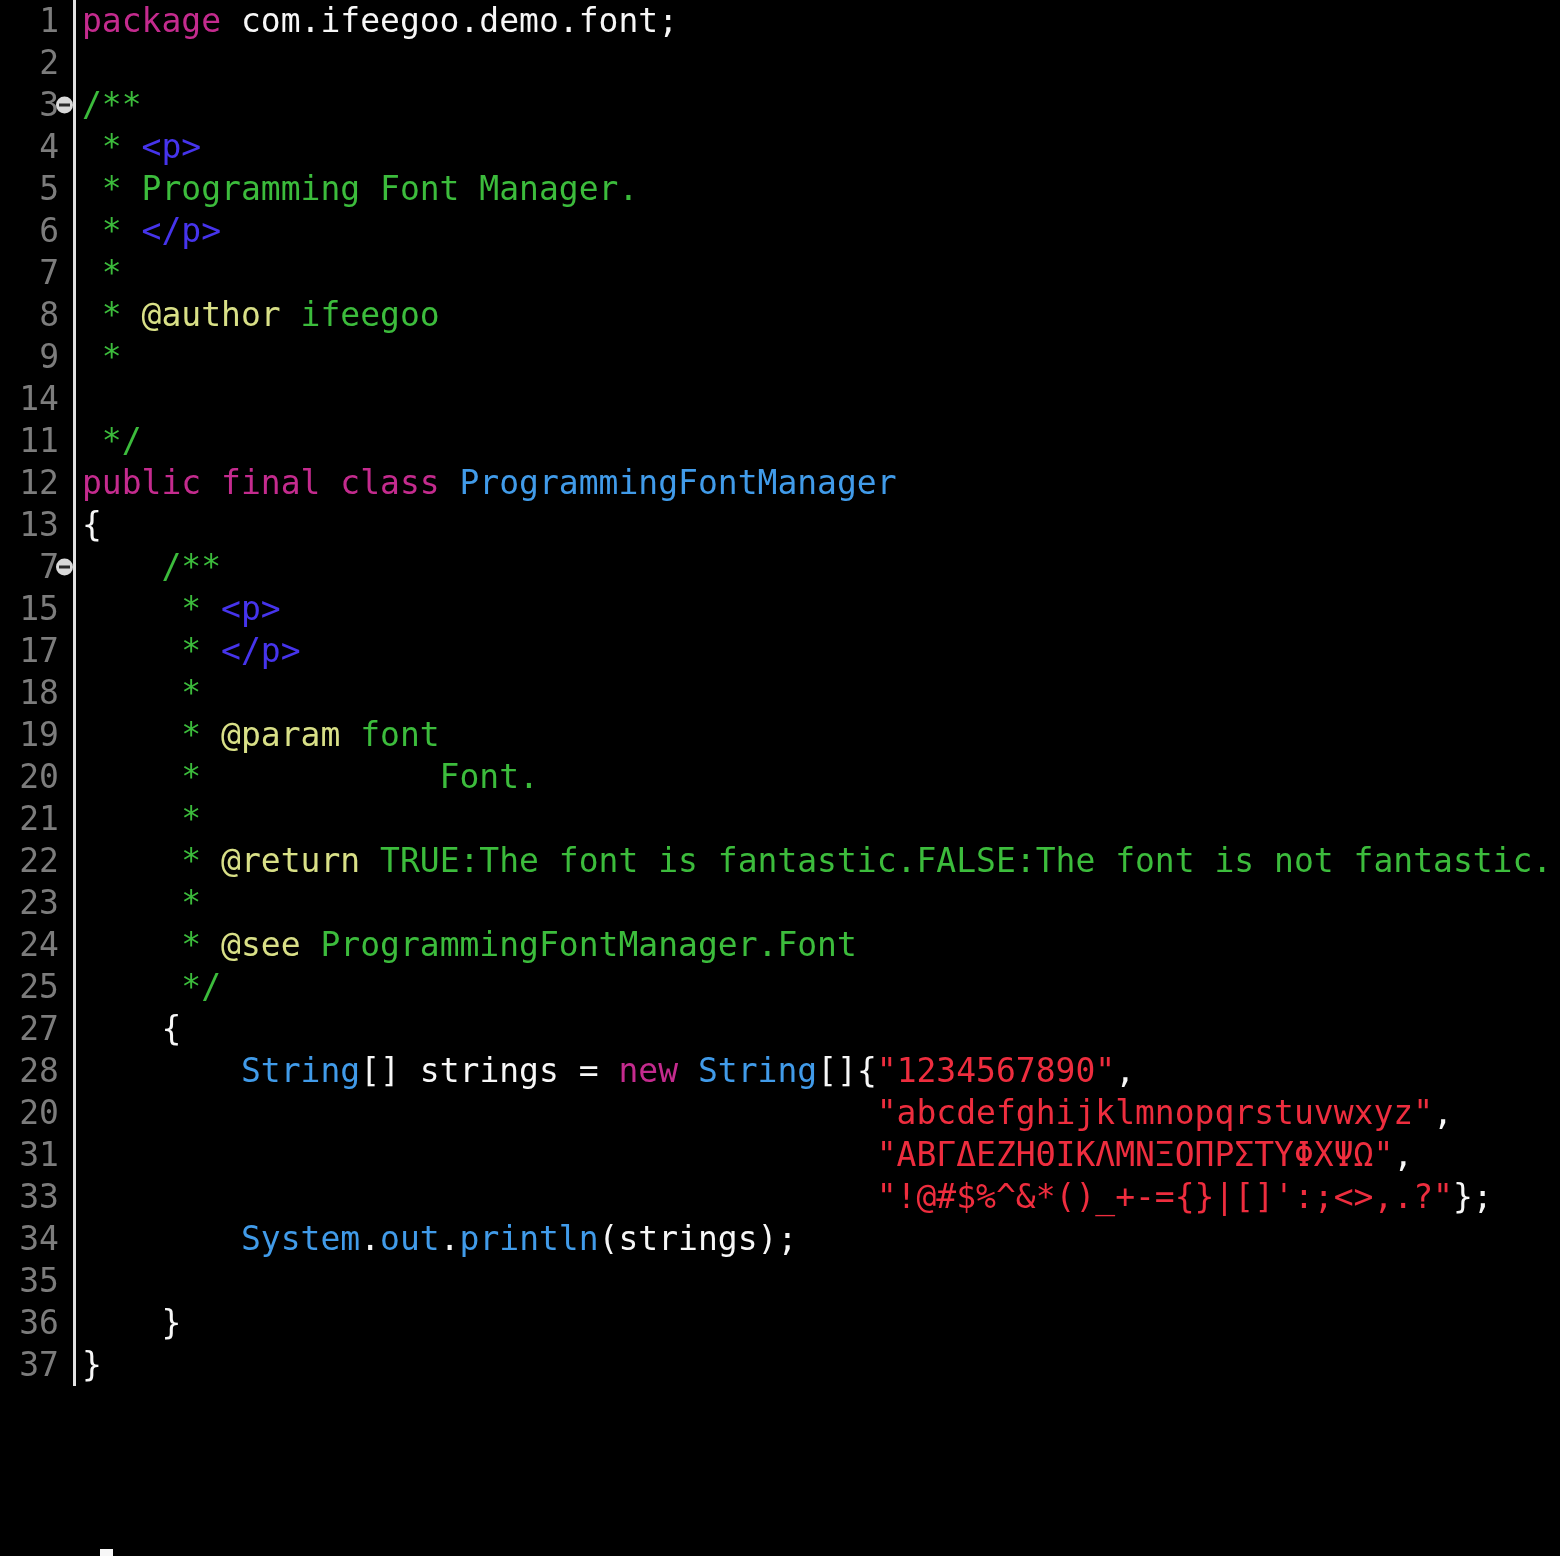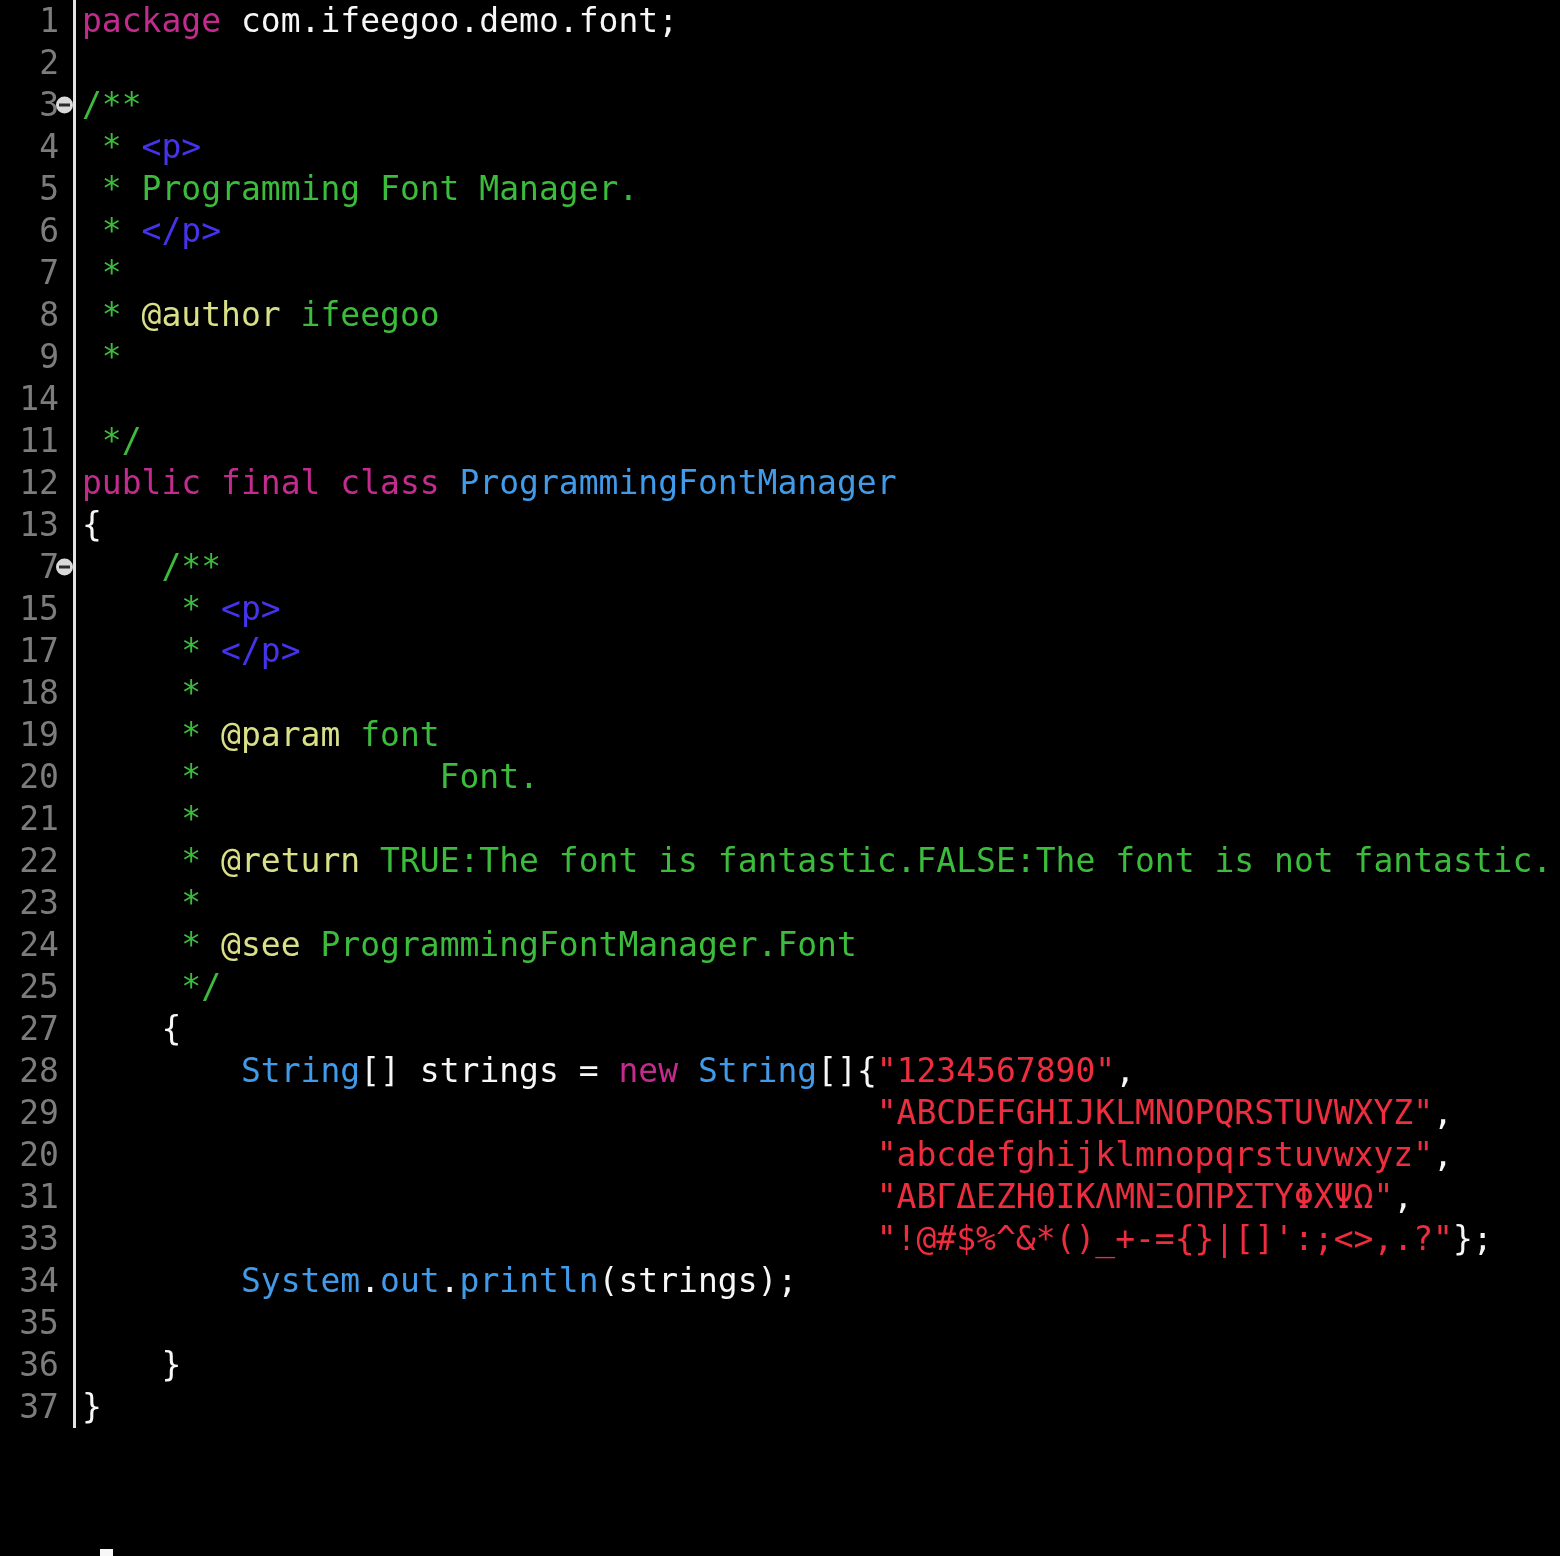--- a/index.html
+++ b/index.html
@@ -179,24 +179,20 @@
       </div>
       <div class="line">
         <div class="gutter"><span class="num">27</span></div>
         <div class="code"><span class="tok-plain">    {</span></div>
       </div>
       <div class="line">
         <div class="gutter"><span class="num">28</span></div>
         <div class="code"><span class="tok-plain">        </span><span class="tok-type">String</span><span class="tok-plain">[] strings = </span><span class="tok-keyword">new</span><span class="tok-plain"> </span><span class="tok-type">String</span><span class="tok-plain">[]{</span><span class="tok-str">"1234567890"</span><span class="tok-plain">,</span></div>
       </div>
       <div class="line">
-        <div class="gutter"><span class="num">29</span></div>
-        <div class="code"><span class="tok-plain">                                        </span><span class="tok-str">"ABCDEFGHIJKLMNOPQRSTUVWXYZ"</span><span class="tok-plain">,</span></div>
-      </div>
-      <div class="line">
         <div class="gutter"><span class="num">20</span></div>
         <div class="code"><span class="tok-plain">                                        </span><span class="tok-str">"abcdefghijklmnopqrstuvwxyz"</span><span class="tok-plain">,</span></div>
       </div>
       <div class="line">
         <div class="gutter"><span class="num">31</span></div>
         <div class="code"><span class="tok-plain">                                        </span><span class="tok-str">"ΑΒΓΔΕΖΗΘΙΚΛΜΝΞΟΠΡΣΤΥΦΧΨΩ"</span><span class="tok-plain">,</span></div>
       </div>
       <div class="line">
         <div class="gutter"><span class="num">33</span></div>
         <div class="code"><span class="tok-plain">                                        </span><span class="tok-str">"!@#$%^&amp;*()_+-={}|[]':;&lt;&gt;,.?"</span><span class="tok-plain">};</span></div>

